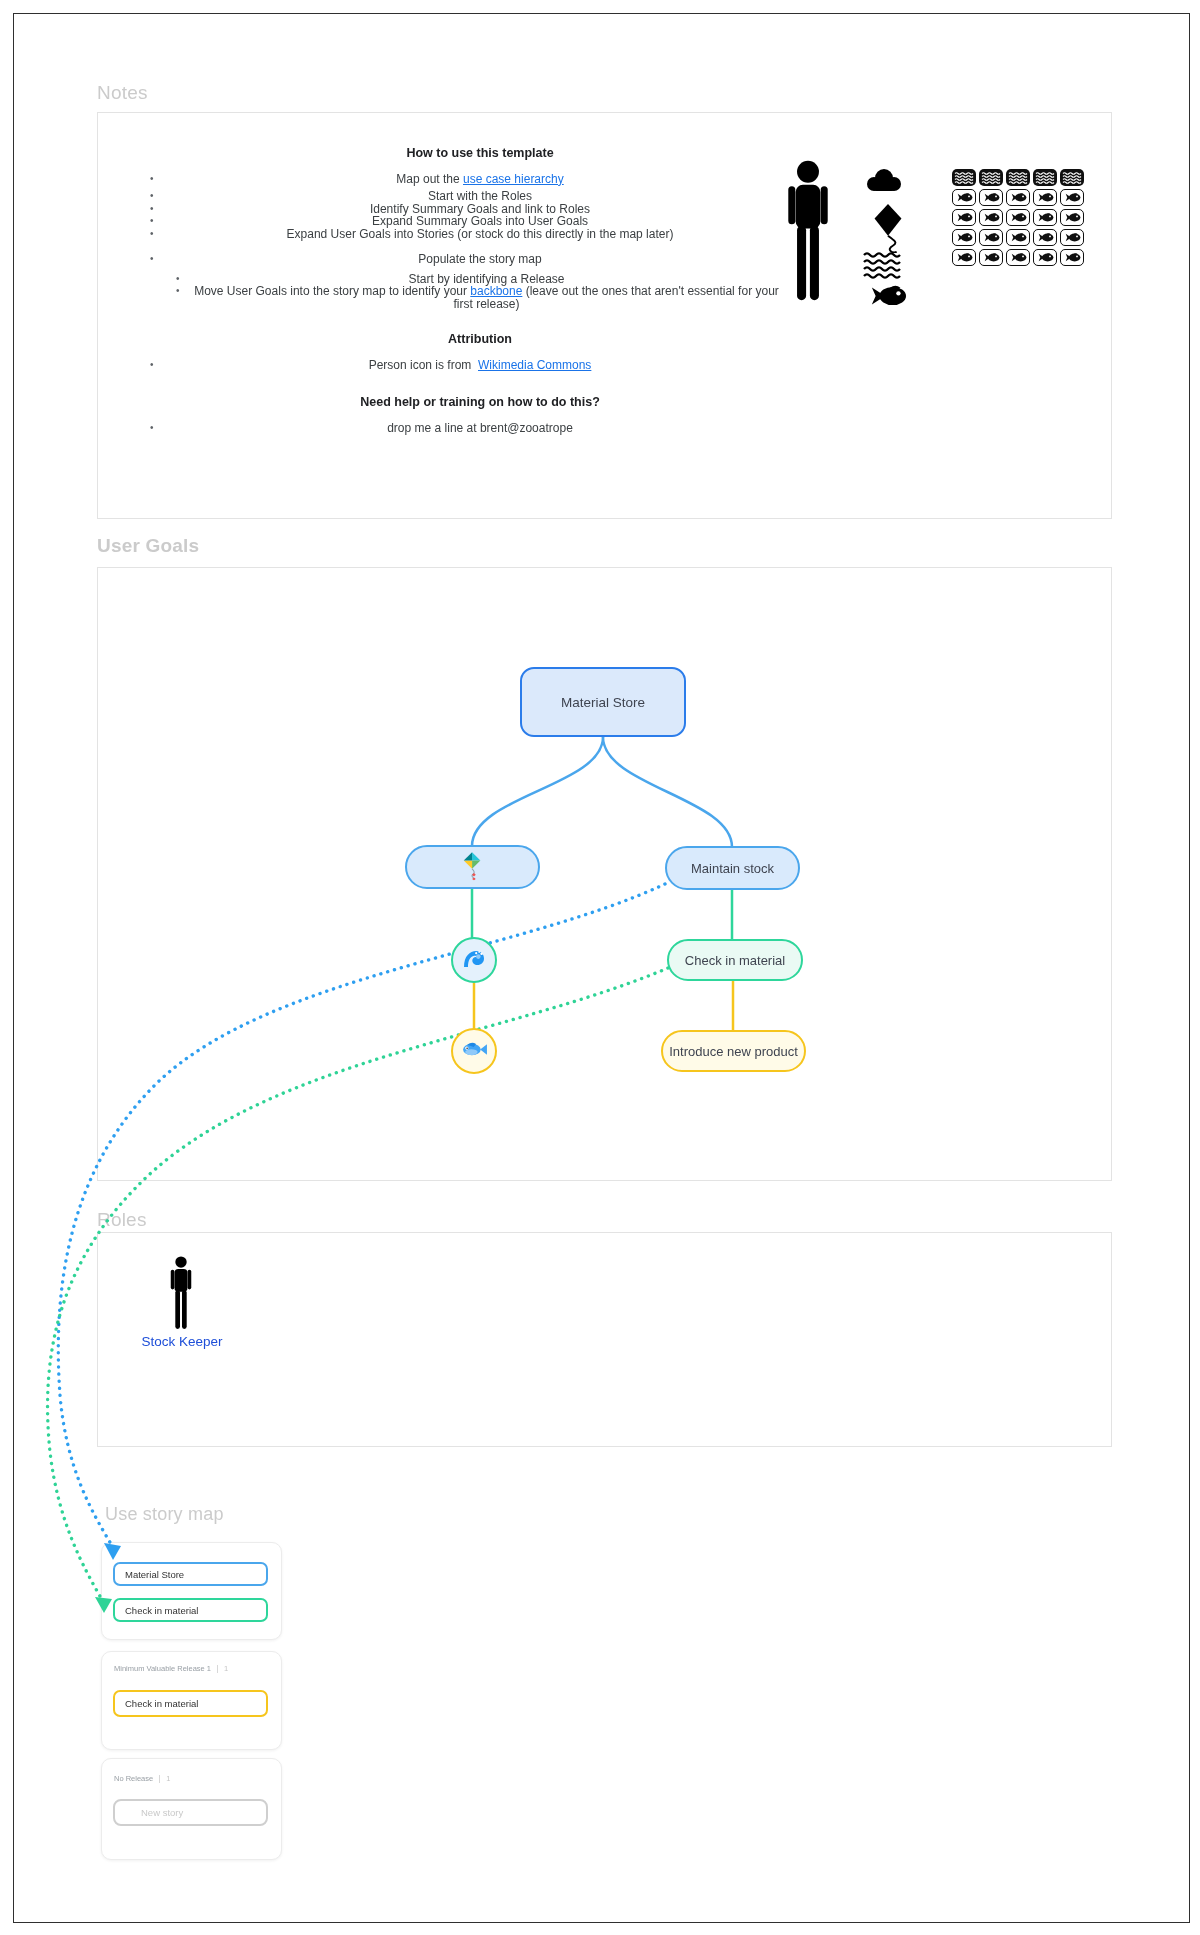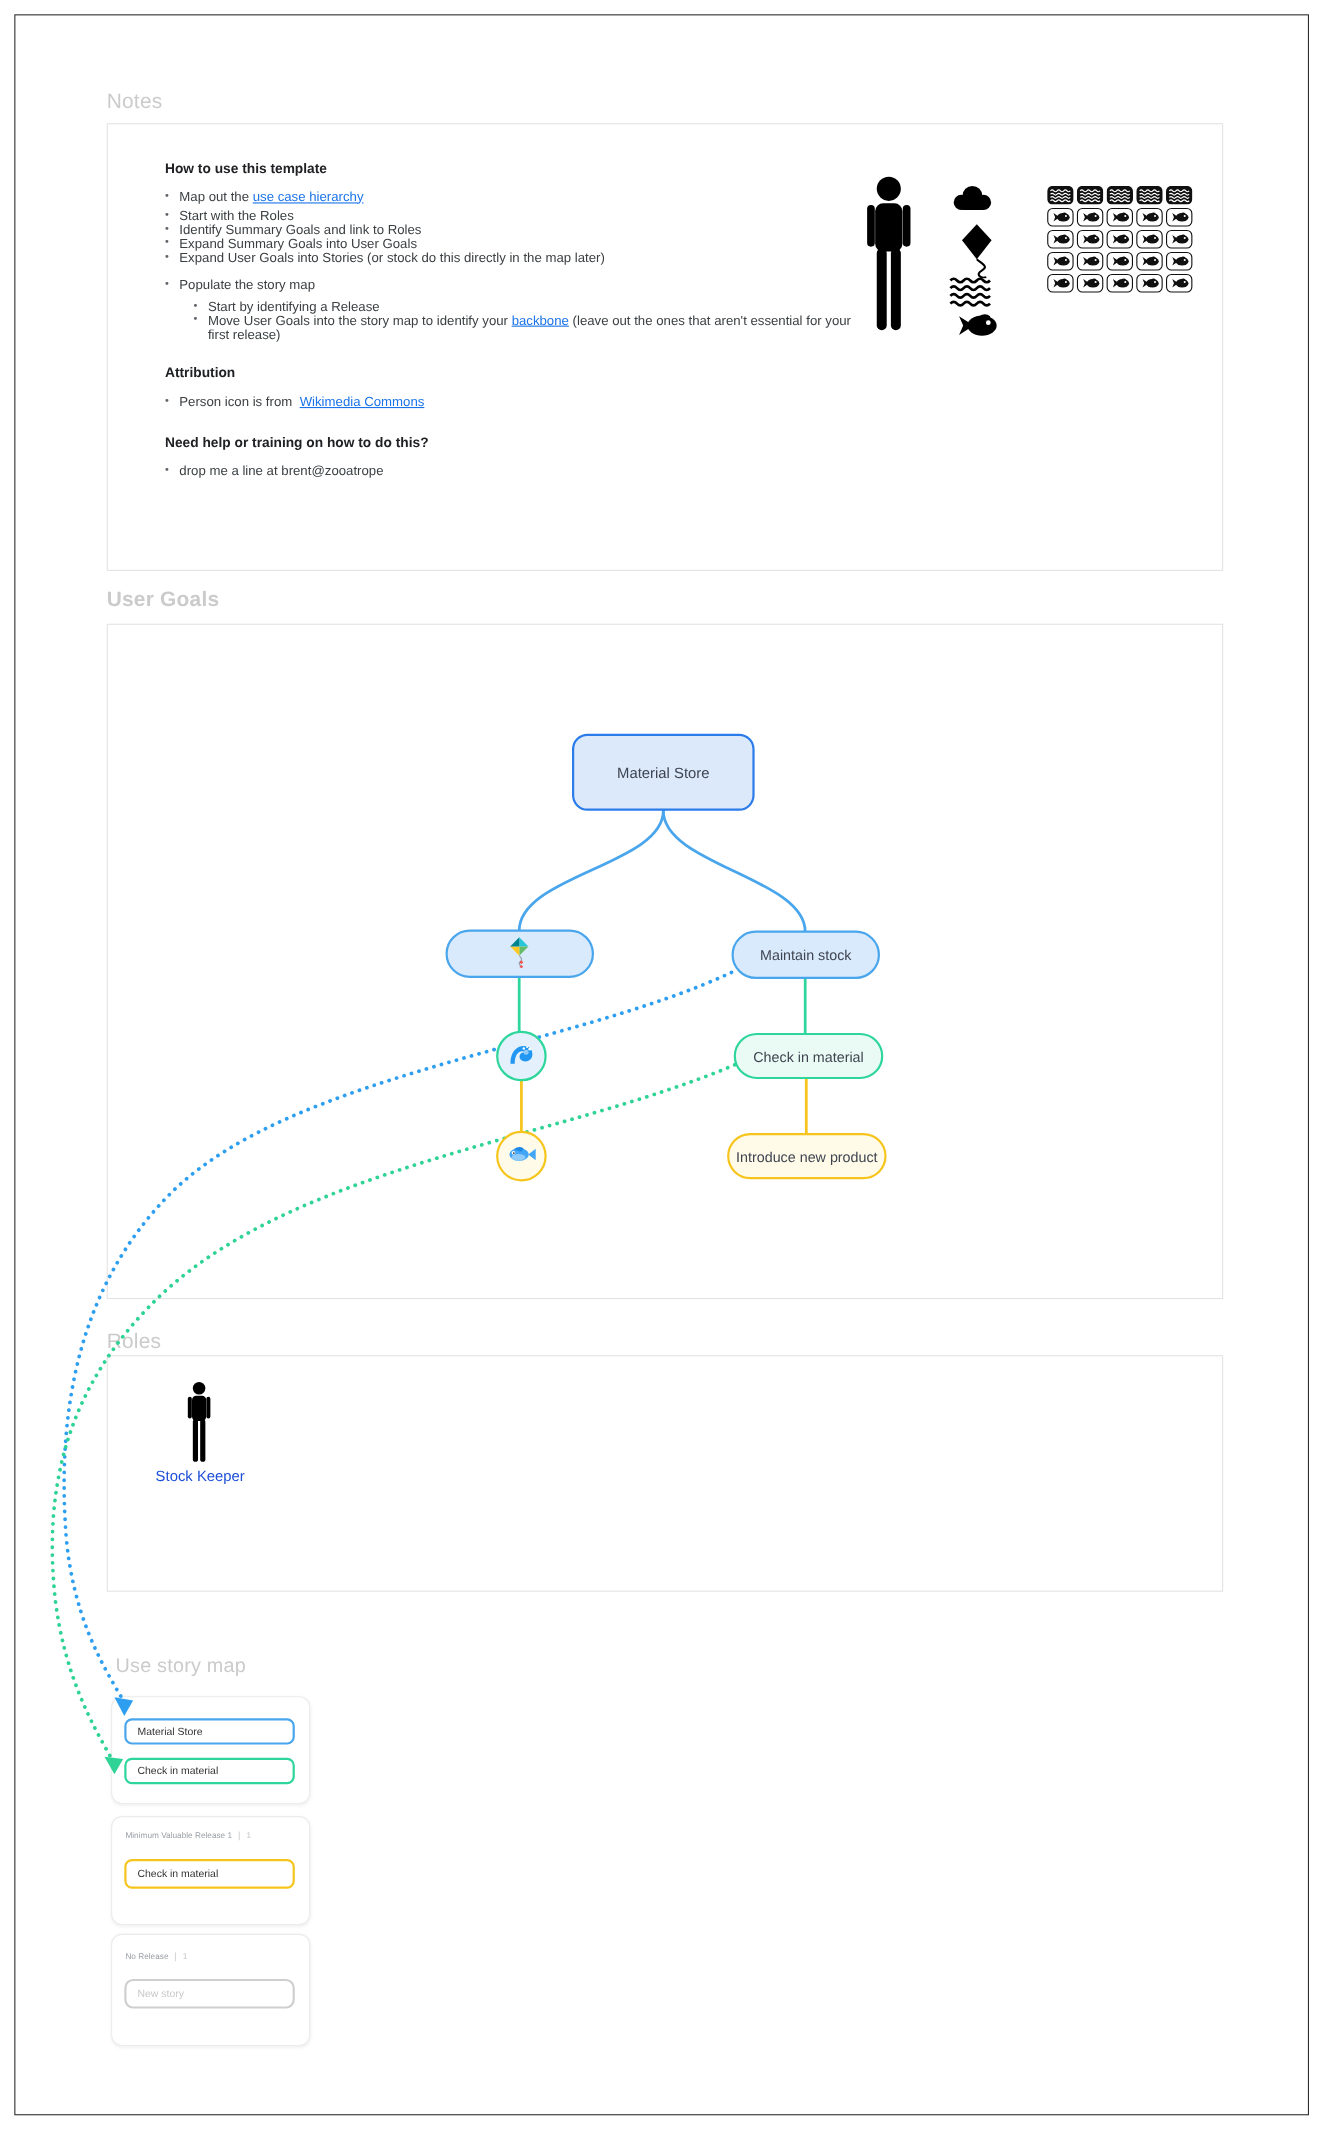--- a/index.html
+++ b/index.html
@@ -4,21 +4,21 @@
 <style>
   html,body{margin:0;padding:0;background:#fff;}
   .page{position:relative;width:1200px;height:1935px;background:#fff;overflow:hidden;
         font-family:"Liberation Sans",sans-serif;color:#3c4043;}
   .frame{position:absolute;left:13px;top:13px;right:10px;bottom:12px;border:1.5px solid #2f2f2f;}
 
   .section-title{position:absolute;font-size:19px;color:var(--section-title);letter-spacing:.2px;}
   .box{position:absolute;border:1px solid var(--box-border);background:#fff;}
 
   
-  .notes-body{position:absolute;left:150px;top:147px;width:660px;font-size:12px;line-height:12.5px;}
+  .notes-body{position:absolute;left:150px;top:147px;width:660px;font-size:12px;line-height:12.5px;text-align:center;}
   .nh{font-weight:700;font-size:12.5px;color:#202124;margin:0;}
   .notes-body ul{list-style:none;margin:13px;padding:0;}
   .notes-body li{position:relative;}
   .notes-body li::before{content:"\2022";position:absolute;left:-13px;top:0;font-size:10px;color:#5f6368;}
   .lvl2{margin-left:43px;}
   .mt12{margin-top:12px;} .mt7{margin-top:7px;} .mt8{margin-top:8px;}
   .mt23{margin-top:23px;} .mt25{margin-top:25px;}
   .gap5{margin-bottom:5px;}
   .lvl1{margin-left:17px;}
   .lvl1 > li > ul{margin-left:26px;margin-top:7px;}
@@ -63,21 +63,21 @@
            background:#fff;display:flex;align-items:center;padding-left:10px;font-size:9.5px;color:#333;}
   .bd-blue{border:2px solid var(--blue-light);}
   .bd-green{border:2px solid var(--green);}
   .bd-yellow{border:2.5px solid var(--yellow);}
   .sm-header{position:absolute;left:12px;display:flex;align-items:center;gap:6px;
              font-size:7.5px;color:#9aa0a6;}
   .sm-header .divider{width:0;height:8px;border-left:1px solid #d8d8d8;}
   .sm-header .count{color:#c4c4c4;}
   .new-story{position:absolute;left:11px;width:155px;height:27px;box-sizing:border-box;
              border:2px solid #cfcfcf;border-radius:8px;font-size:9.5px;color:#555;
-             padding-left:10px;font-family:"Liberation Sans",sans-serif;outline:none;}
+             padding-left:26px;font-family:"Liberation Sans",sans-serif;outline:none;}
   .new-story::placeholder{color:var(--placeholder);}
 </style>
 </head>
 <body>
 
 <div class="page">
   <div class="frame"></div>
 
   <div class="section-title" style="left:97px;top:82px;">Notes</div>
   <div class="box" style="left:97px;top:112px;width:1013px;height:405px;"></div>

